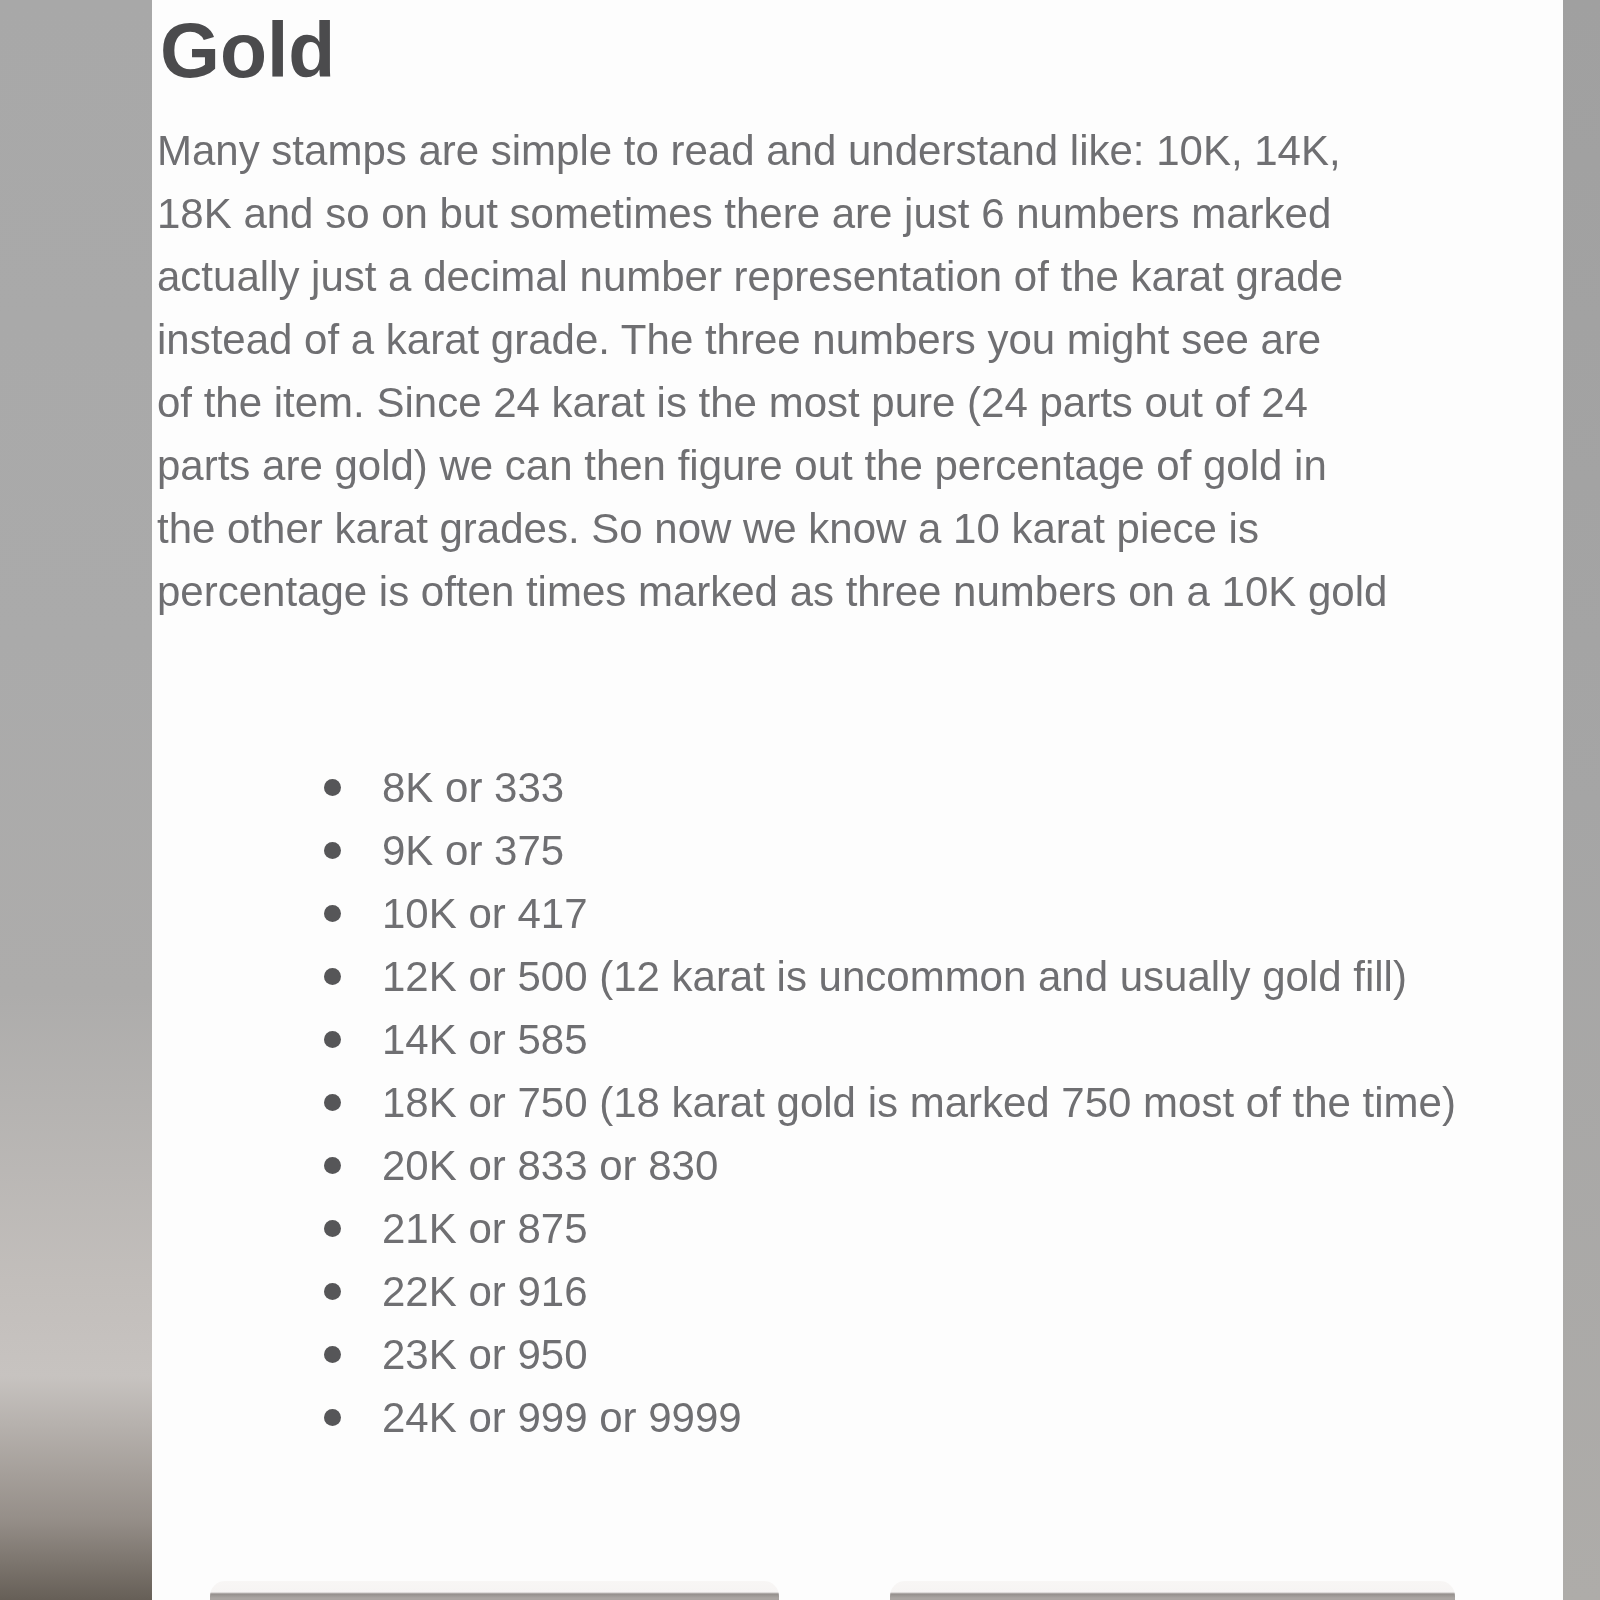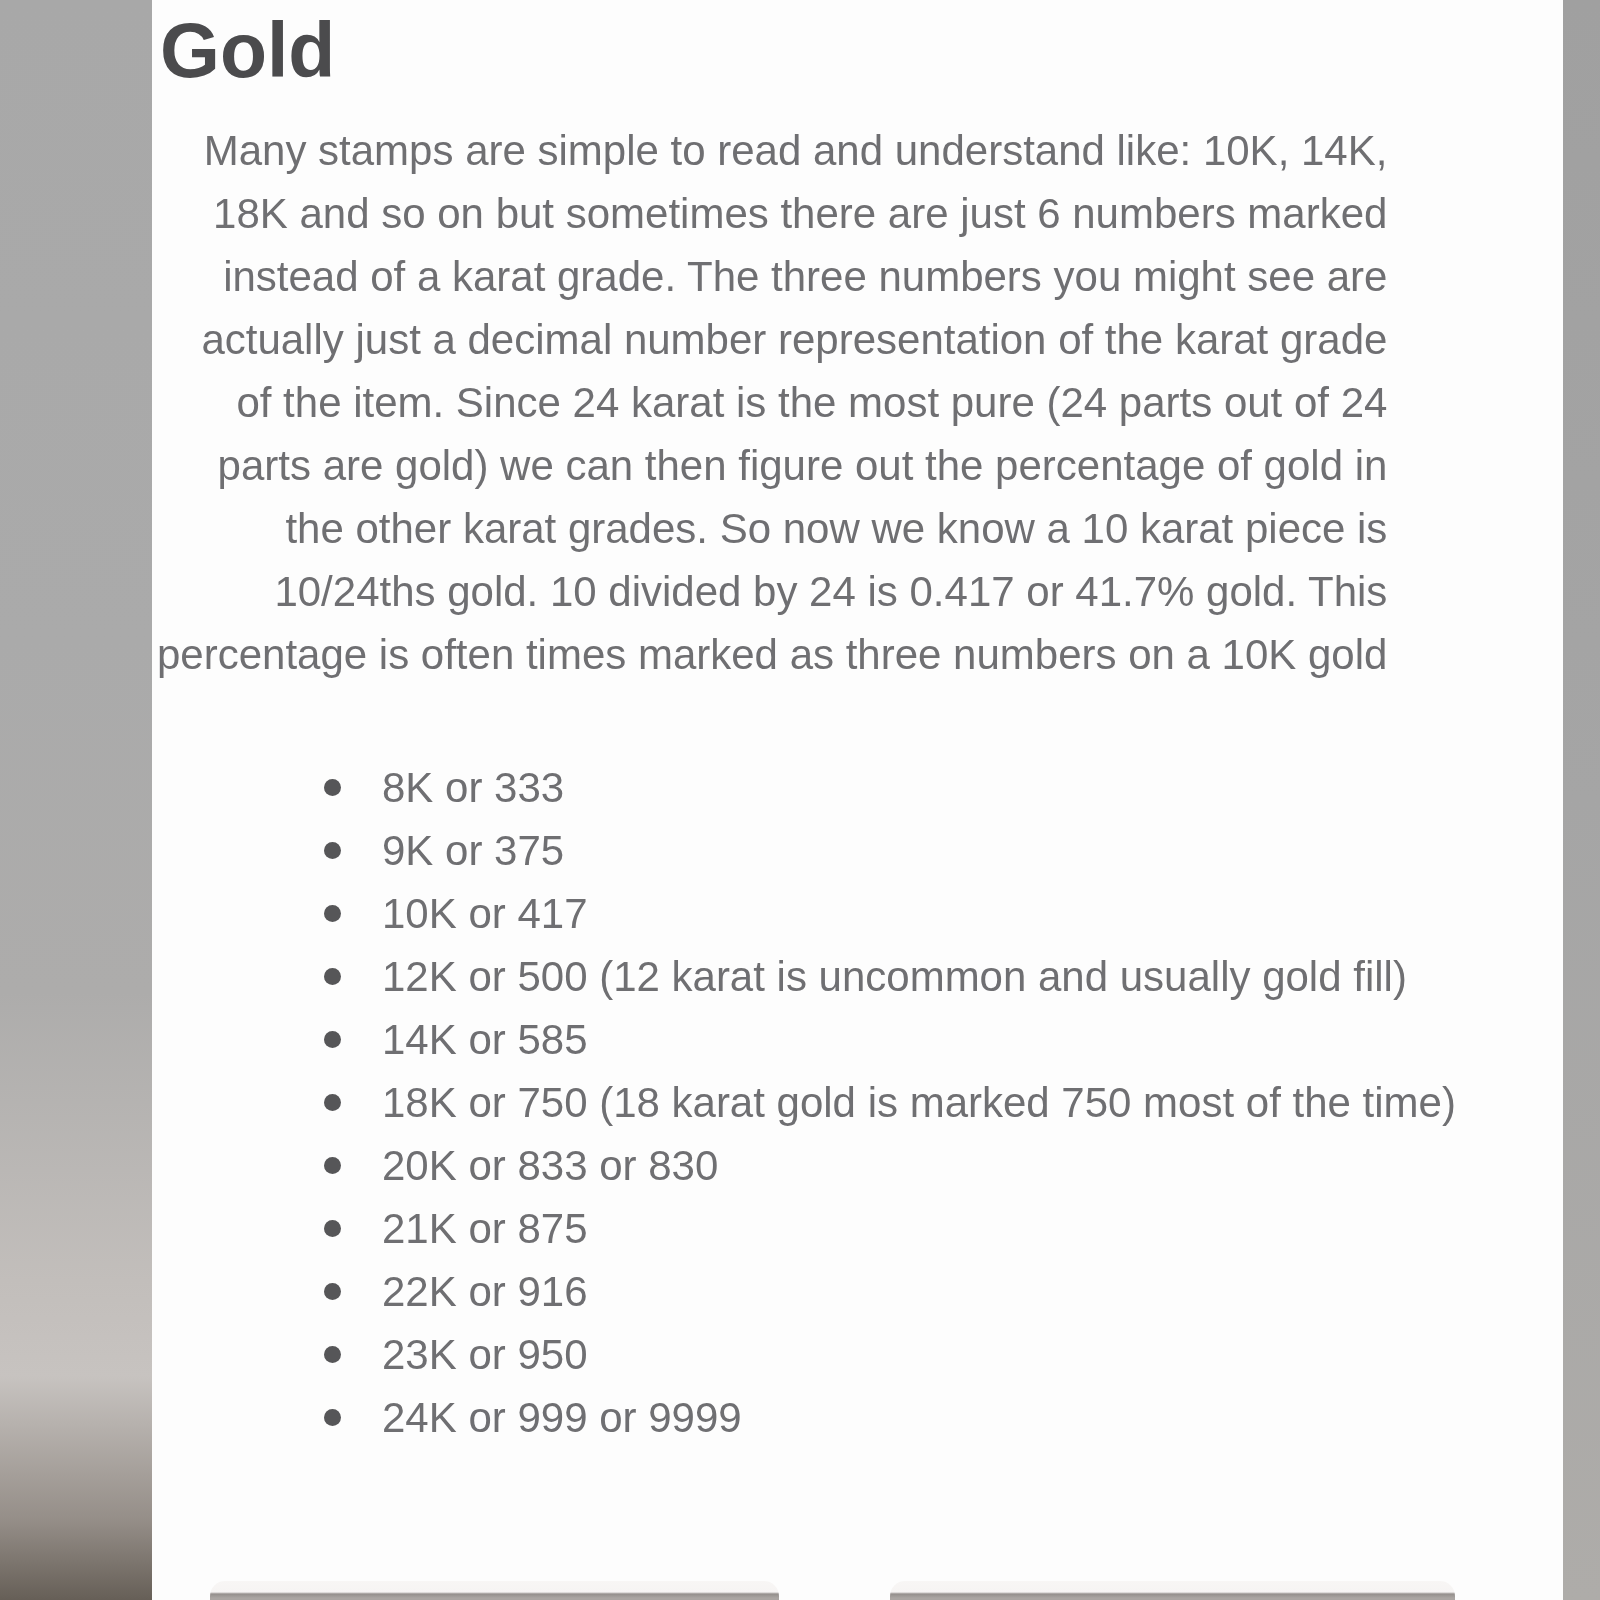--- a/index.html
+++ b/index.html
@@ -26,21 +26,21 @@
   }
   .page-title {
     position: absolute; left: 8px; top: 2px;
     font-size: 77px; font-weight: bold; line-height: 96px;
     color: #4b4b4d; letter-spacing: 0px;
   }
   .paragraph {
     position: absolute; left: 5px; top: 119px;
     font-size: 42px; line-height: 63px; color: #6f6f72;
   }
-  .paragraph .pline { white-space: nowrap; text-align: right; }
+  .paragraph .pline { white-space: nowrap; }
   .karat-list {
     position: absolute; left: 0; top: 756px;
     list-style: none;
     font-size: 42px; line-height: 63px; color: #6f6f72; margin-left: 43px;
   }
   .karat-list li {
     position: relative;
     padding-left: 187px;       
     max-width: 1337px;         
   }
@@ -63,26 +63,25 @@
 <body>
 
 <div class="band-left"></div>
 
 <div class="content">
   <h1 class="page-title">Gold</h1>
 
   <div class="paragraph">
     <div class="pline">Many stamps are simple to read and understand like: 10K, 14K,</div>
     <div class="pline">18K and so on but sometimes there are just 6 numbers marked</div>
+    <div class="pline">actually just a decimal number representation of the karat grade</div>
     <div class="pline">instead of a karat grade. The three numbers you might see are</div>
-    <div class="pline">actually just a decimal number representation of the karat grade</div>
     <div class="pline">of the item. Since 24 karat is the most pure (24 parts out of 24</div>
     <div class="pline">parts are gold) we can then figure out the percentage of gold in</div>
     <div class="pline">the other karat grades. So now we know a 10 karat piece is</div>
-    <div class="pline">10/24ths gold. 10 divided by 24 is 0.417 or 41.7% gold. This</div>
     <div class="pline">percentage is often times marked as three numbers on a 10K gold</div>
   </div>
 
   <ul class="karat-list">
     <li><span class="dot"></span><span>8K or 333</span></li>
     <li><span class="dot"></span><span>9K or 375</span></li>
     <li><span class="dot"></span><span>10K or 417</span></li>
     <li><span class="dot"></span><span>12K or 500 (12 karat is uncommon and usually gold fill)</span></li>
     <li><span class="dot"></span><span>14K or 585</span></li>
     <li><span class="dot"></span><span>18K or 750 (18 karat gold is marked 750 most of the time)</span></li>

